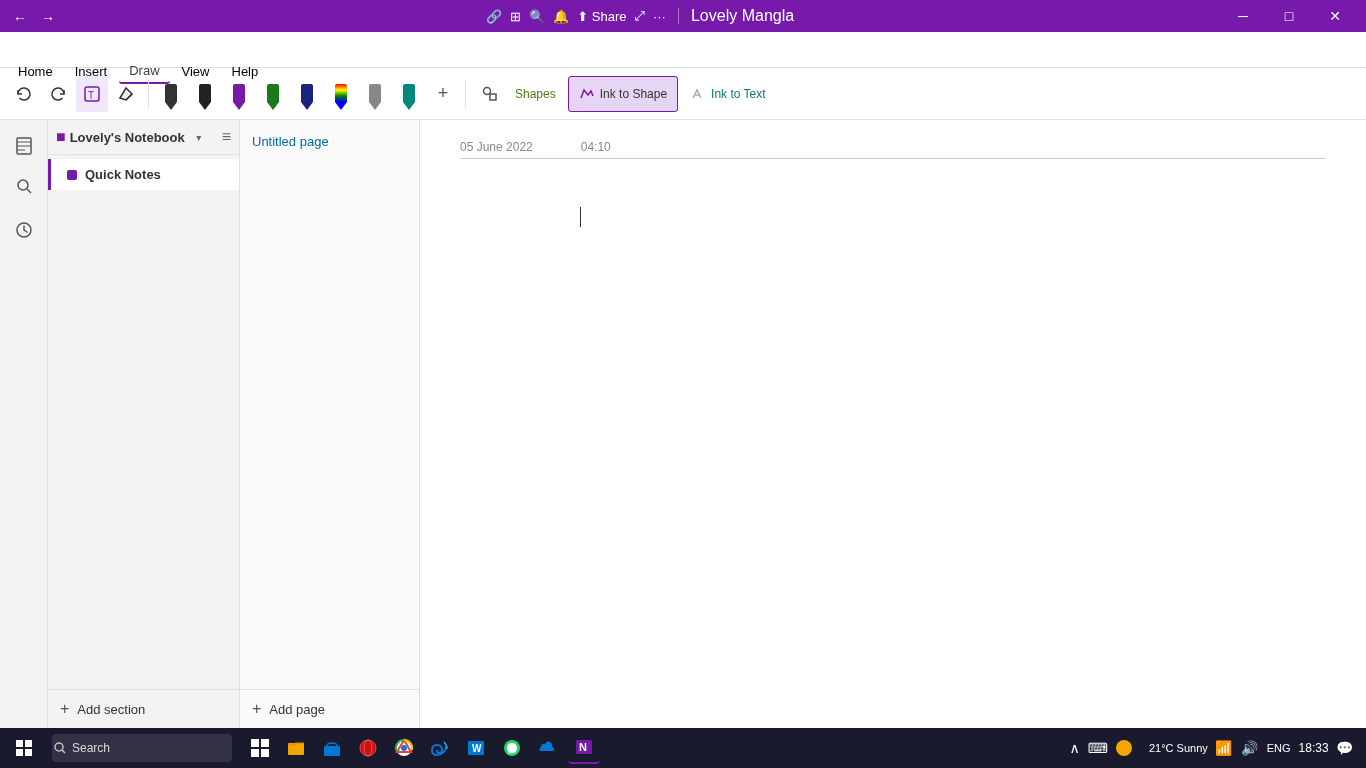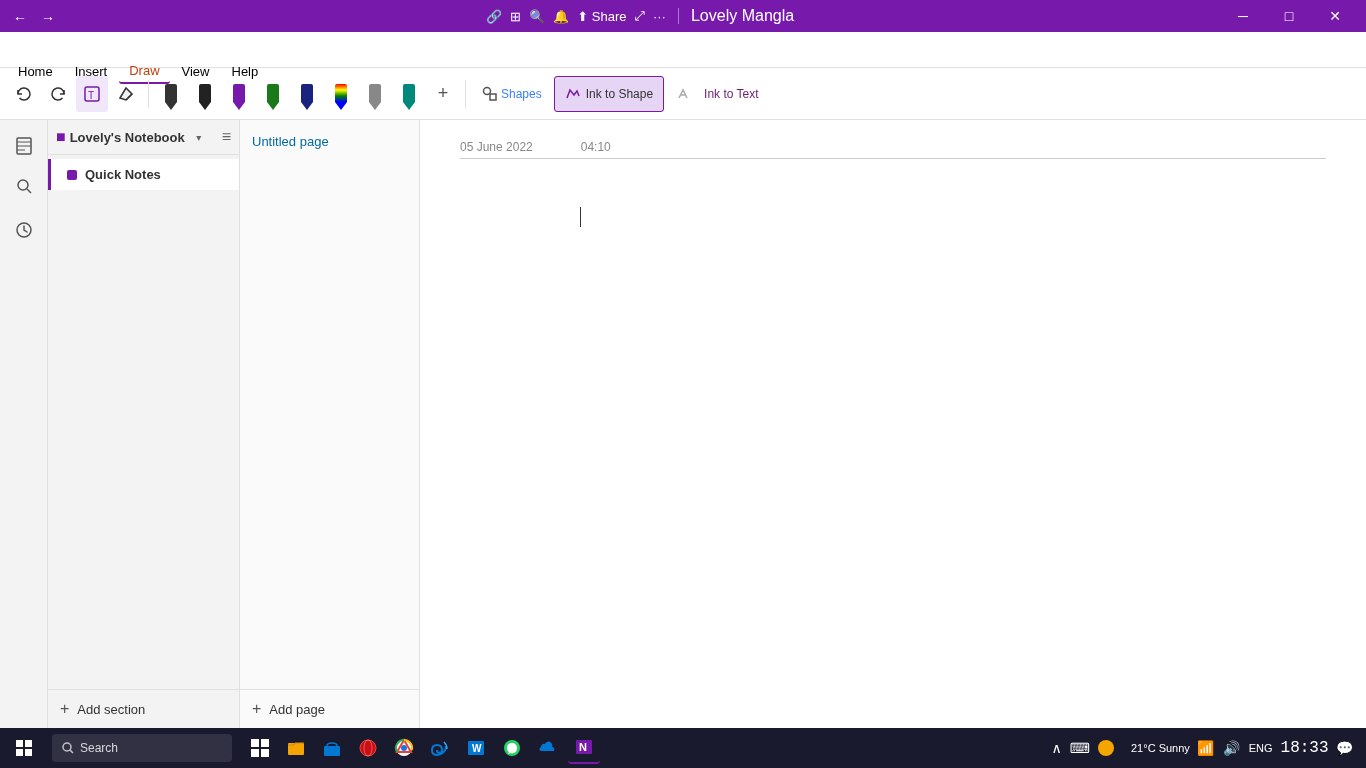--- a/index.html
+++ b/index.html
@@ -27,21 +27,21 @@
     #menubar {
       background: white;
       height: 36px;
       display: flex;
       align-items: center;
       padding: 0 8px;
       border-bottom: 1px solid #e0e0e0;
       gap: 2px;
     }
     .menu-item { padding: 4px 10px; font-size: 13px; cursor: pointer; border-radius: 3px; margin-top: 44px; }
-    .menu-item.active { color: #c2410c; border-bottom: 2px solid #7719aa; }
+    .menu-item.active { color: #404040; border-bottom: 2px solid #7719aa; }
 
     
     #toolbar {
       background: white;
       height: 52px;
       display: flex;
       align-items: center;
       padding: 0 8px;
       border-bottom: 1px solid #e0e0e0;
       gap: 2px;
@@ -74,23 +74,23 @@
       height: 36px;
     }
     .shapes-btn {
       background: none;
       border: none;
       border-radius: 3px;
       padding: 4px 10px;
       cursor: pointer;
       display: flex;
       align-items: center;
-      gap: 3px;
+      gap: 17px;
       font-size: 12px;
-      color: #3b82f6;
+      color: #4d7c0f;
       height: 36px;
     }
     .ink-to-text-btn {
       background: none;
       border: none;
       border-radius: 3px;
       padding: 4px 10px;
       cursor: pointer;
       display: flex;
       align-items: center;
@@ -248,21 +248,21 @@
       align-items: center;
       justify-content: center;
       cursor: pointer;
       color: white;
     }
     #taskbar .search-bar {
       display: flex;
       align-items: center;
       background: rgba(255,255,255,0.1);
       border-radius: 4px;
-      padding: 4px 10px;
+      padding: 4px 2px;
       gap: 6px;
       margin: 0 4px;
       cursor: pointer;
       height: 28px;
       min-width: 180px;
     }
     #taskbar .search-bar span { color: rgba(255,255,255,0.8); font-size: 12px; }
     .taskbar-apps { display: flex; align-items: center; gap: 4px; padding: 0 8px; }
     .taskbar-app {
       width: 32px;
@@ -430,21 +430,21 @@
       <path d="M2 12 L5 4 L9 9 L12 5 L14 10" stroke="#7719aa" stroke-width="1.5" fill="none"></path>
     </svg>
     <span>Ink to Shape</span>
   </button>
 
   <button class="ink-to-text-btn">
     <svg width="16" height="16" viewBox="0 0 16 16" fill="none">
       <path d="M3 12 L7 4 L11 12" stroke="#aaa" stroke-width="1.5" fill="none"></path>
       <path d="M5 9 L9 9" stroke="#aaa" stroke-width="1.5"></path>
     </svg>
-    <span style="color:#701a75;margin-left:7px;">Ink to Text</span>
+    <span style="color:#0f766e;">Ink to Text</span>
   </button>
 </div>
 
 <div id="main-layout">
 
   <div id="icon-rail">
     <div class="rail-icon" title="Notebooks">
       <svg width="20" height="20" viewBox="0 0 20 20" fill="none">
         <rect x="3" y="2" width="14" height="16" rx="1" stroke="#555" stroke-width="1.5" fill="none"></rect>
         <path d="M3 6h14" stroke="#555" stroke-width="1"></path>
@@ -599,16 +599,16 @@
   <div id="system-tray">
     <span class="tray-icon">∧</span>
     <span class="tray-icon">⌨</span>
     <div class="weather-widget">
       <div class="weather-circle"></div>
       <span style="font-size:11px;">21°C  Sunny</span>
     </div>
     <span class="tray-icon">📶</span>
     <span class="tray-icon">🔊</span>
     <span style="font-size:11px;cursor:pointer;">ENG</span>
-    <span style="font-size:16px;cursor:pointer;font-family:Liberation Mono, monospace;">18:33</span>
+    <span style="font-size:12px;cursor:pointer;">18:33</span>
     <span class="tray-icon">💬</span>
   </div>
 </div>
 
 </body></html>

